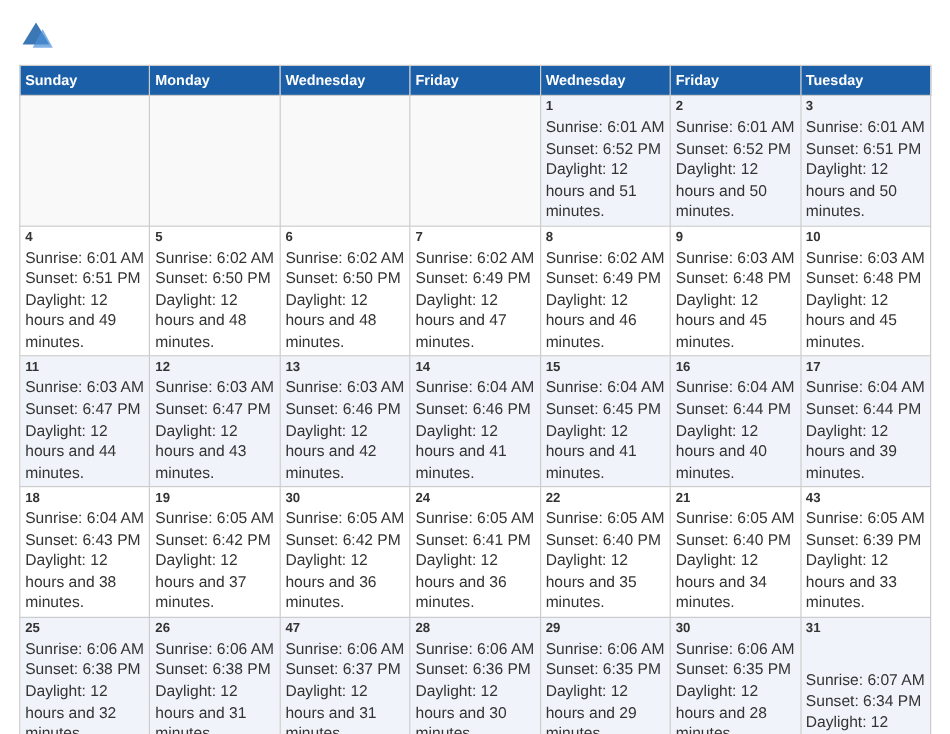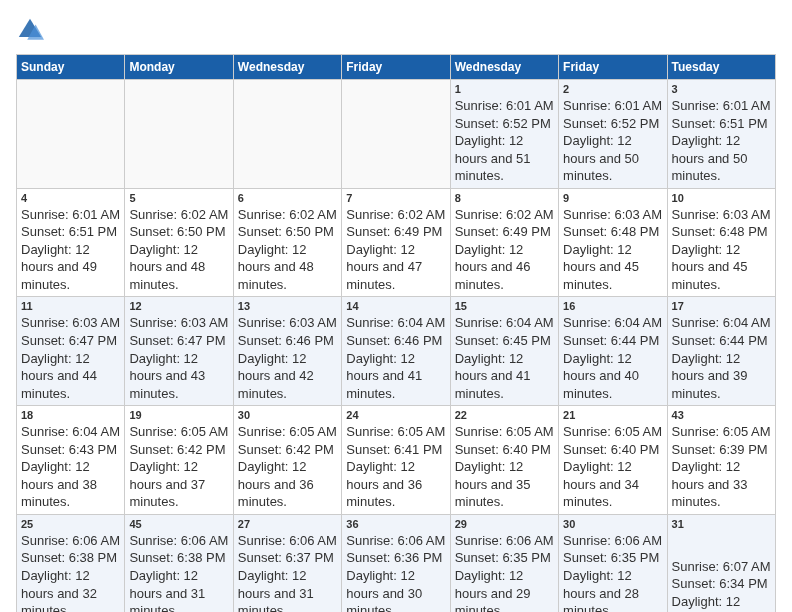--- a/index.html
+++ b/index.html
@@ -289,33 +289,33 @@
           </td>
         </tr>
         <tr>
           <td>
             <span class="day-number">25</span>
             <div class="cell-info" style="white-space: pre-line;">Sunrise: 6:06 AM
 Sunset: 6:38 PM
 Daylight: 12 hours and 32 minutes.</div>
           </td>
           <td>
-            <span class="day-number">45</span>
+            <span class="day-number">26</span>
             <div class="cell-info" style="white-space: pre-line;">Sunrise: 6:06 AM
 Sunset: 6:38 PM
 Daylight: 12 hours and 31 minutes.</div>
           </td>
           <td>
-            <span class="day-number">27</span>
+            <span class="day-number">47</span>
             <div class="cell-info" style="white-space: pre-line;">Sunrise: 6:06 AM
 Sunset: 6:37 PM
 Daylight: 12 hours and 31 minutes.</div>
           </td>
           <td>
-            <span class="day-number">36</span>
+            <span class="day-number">28</span>
             <div class="cell-info" style="white-space: pre-line;">Sunrise: 6:06 AM
 Sunset: 6:36 PM
 Daylight: 12 hours and 30 minutes.</div>
           </td>
           <td>
             <span class="day-number">29</span>
             <div class="cell-info" style="white-space: pre-line;">Sunrise: 6:06 AM
 Sunset: 6:35 PM
 Daylight: 12 hours and 29 minutes.</div>
           </td>

